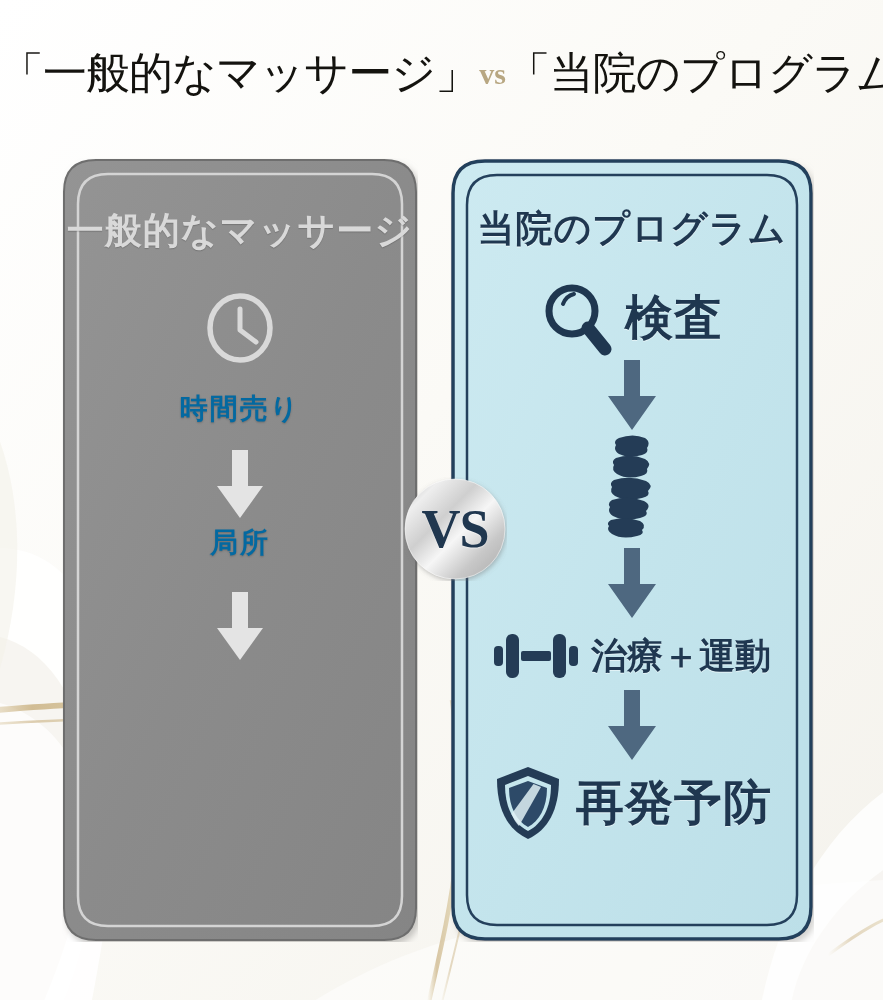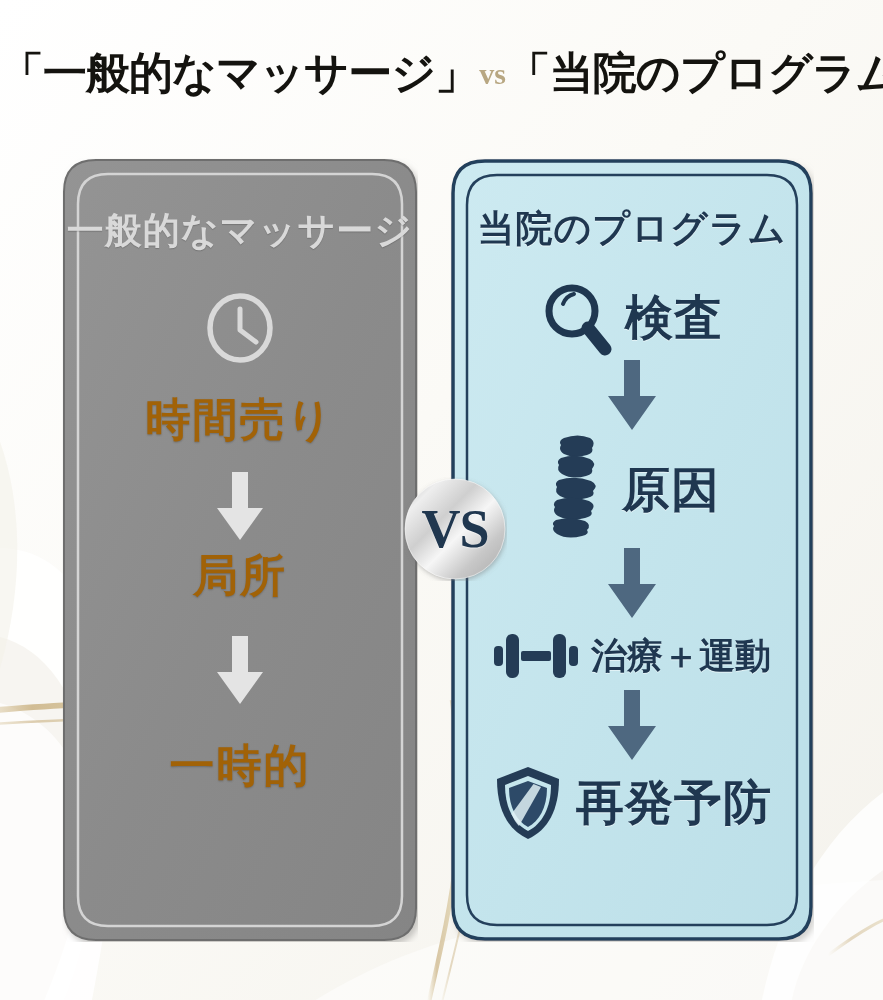--- a/index.html
+++ b/index.html
@@ -30,21 +30,21 @@
     top: 44px;
     left: 0;
     width: 883px;
     text-align: center;
     z-index: 5;
     white-space: nowrap;
   }
   .title-jp {
     font-family: "Liberation Serif", "DejaVu Serif", serif;
     font-size: 44px;
-    font-weight: 700;
+    font-weight: 400;
     color: #14130f;
     letter-spacing: -1px;
     vertical-align: middle;
   }
   .title-vs {
     font-family: "Liberation Serif", "DejaVu Serif", serif;
     font-size: 30px;
     font-weight: 700;
     color: #b8a782;
     vertical-align: middle;
@@ -76,23 +76,23 @@
 
   
   #panel-left { left: 62px; top: 158px; width: 356px; height: 784px; }
   #panel-left .panel-heading {
     margin-top: 48px;
     font-size: 37px;
     color: #d9d9d9;
     text-shadow: 0 1px 1px rgba(0,0,0,.18);
   }
   .left-step {
-    font-size: 45px;
-    font-weight: 700;
-    color: #a16207;
+    font-size: 28px;
+    font-weight: 700;
+    color: #0369a1;
     letter-spacing: 2px;
     text-shadow: 0 1px 2px rgba(0,0,0,.22);
     white-space: nowrap;
   }
   .left-arrow { display: block; }
 
   
   #panel-right { left: 450px; top: 158px; width: 364px; height: 784px; }
   #panel-right .panel-heading {
     margin-top: 46px;
@@ -229,21 +229,20 @@
     </div>
 
     <div class="left-step" style="margin-top:4px;">局所</div>
 
     <div class="left-arrow" style="margin-top:30px;">
       <svg width="50" height="70" viewBox="0 0 50 70" xmlns="http://www.w3.org/2000/svg">
         <path d="M17,0 L33,0 L33,36 L48,36 L25,68 L2,36 L17,36 Z" fill="#e4e4e4"></path>
       </svg>
     </div>
 
-    <div class="left-step" style="margin-top:30px;">一時的</div>
   </div>
 </div>
 
 <div class="panel" id="panel-right">
   <svg width="364" height="784" viewBox="0 0 364 784" xmlns="http://www.w3.org/2000/svg">
     <defs>
       <linearGradient id="blueFill" x1="0" y1="0" x2="1" y2="1">
         <stop offset="0%" stop-color="#cdeaf1"></stop>
         <stop offset="55%" stop-color="#c3e4ec"></stop>
         <stop offset="100%" stop-color="#bcdfe8"></stop>
@@ -288,21 +287,20 @@
         <svg width="66" height="112" viewBox="0 0 66 112" xmlns="http://www.w3.org/2000/svg">
           <g fill="#243c56">
             <path d="M20,4 Q34,-1 46,4 Q52,8 48,14 Q50,19 43,21 Q30,25 20,20 Q14,16 17,11 Q14,7 20,4 Z"></path>
             <path d="M17,24 Q32,19 46,25 Q53,29 48,35 Q50,40 42,42 Q28,46 18,40 Q12,36 15,31 Q12,27 17,24 Z"></path>
             <path d="M15,46 Q31,41 47,47 Q55,51 49,57 Q52,62 43,64 Q27,68 16,62 Q10,58 13,53 Q10,49 15,46 Z"></path>
             <path d="M13,66 Q29,61 45,67 Q53,71 47,77 Q50,82 41,84 Q25,88 14,82 Q8,78 11,73 Q8,69 13,66 Z"></path>
             <path d="M12,86 Q27,82 41,87 Q48,91 43,96 Q46,100 38,102 Q23,106 13,100 Q7,96 10,92 Q7,89 12,86 Z"></path>
           </g>
         </svg>
       </span>
-      <span class="right-step">原因</span>
     </div>
 
     <div class="right-arrow" style="margin-top:2px;">
       <svg width="52" height="72" viewBox="0 0 52 72" xmlns="http://www.w3.org/2000/svg">
         <path d="M18,0 L34,0 L34,36 L50,36 L26,70 L2,36 L18,36 Z" fill="#4e6880"></path>
       </svg>
     </div>
 
     <div class="right-row" style="margin-top:6px; ">
       <span class="right-icon">

